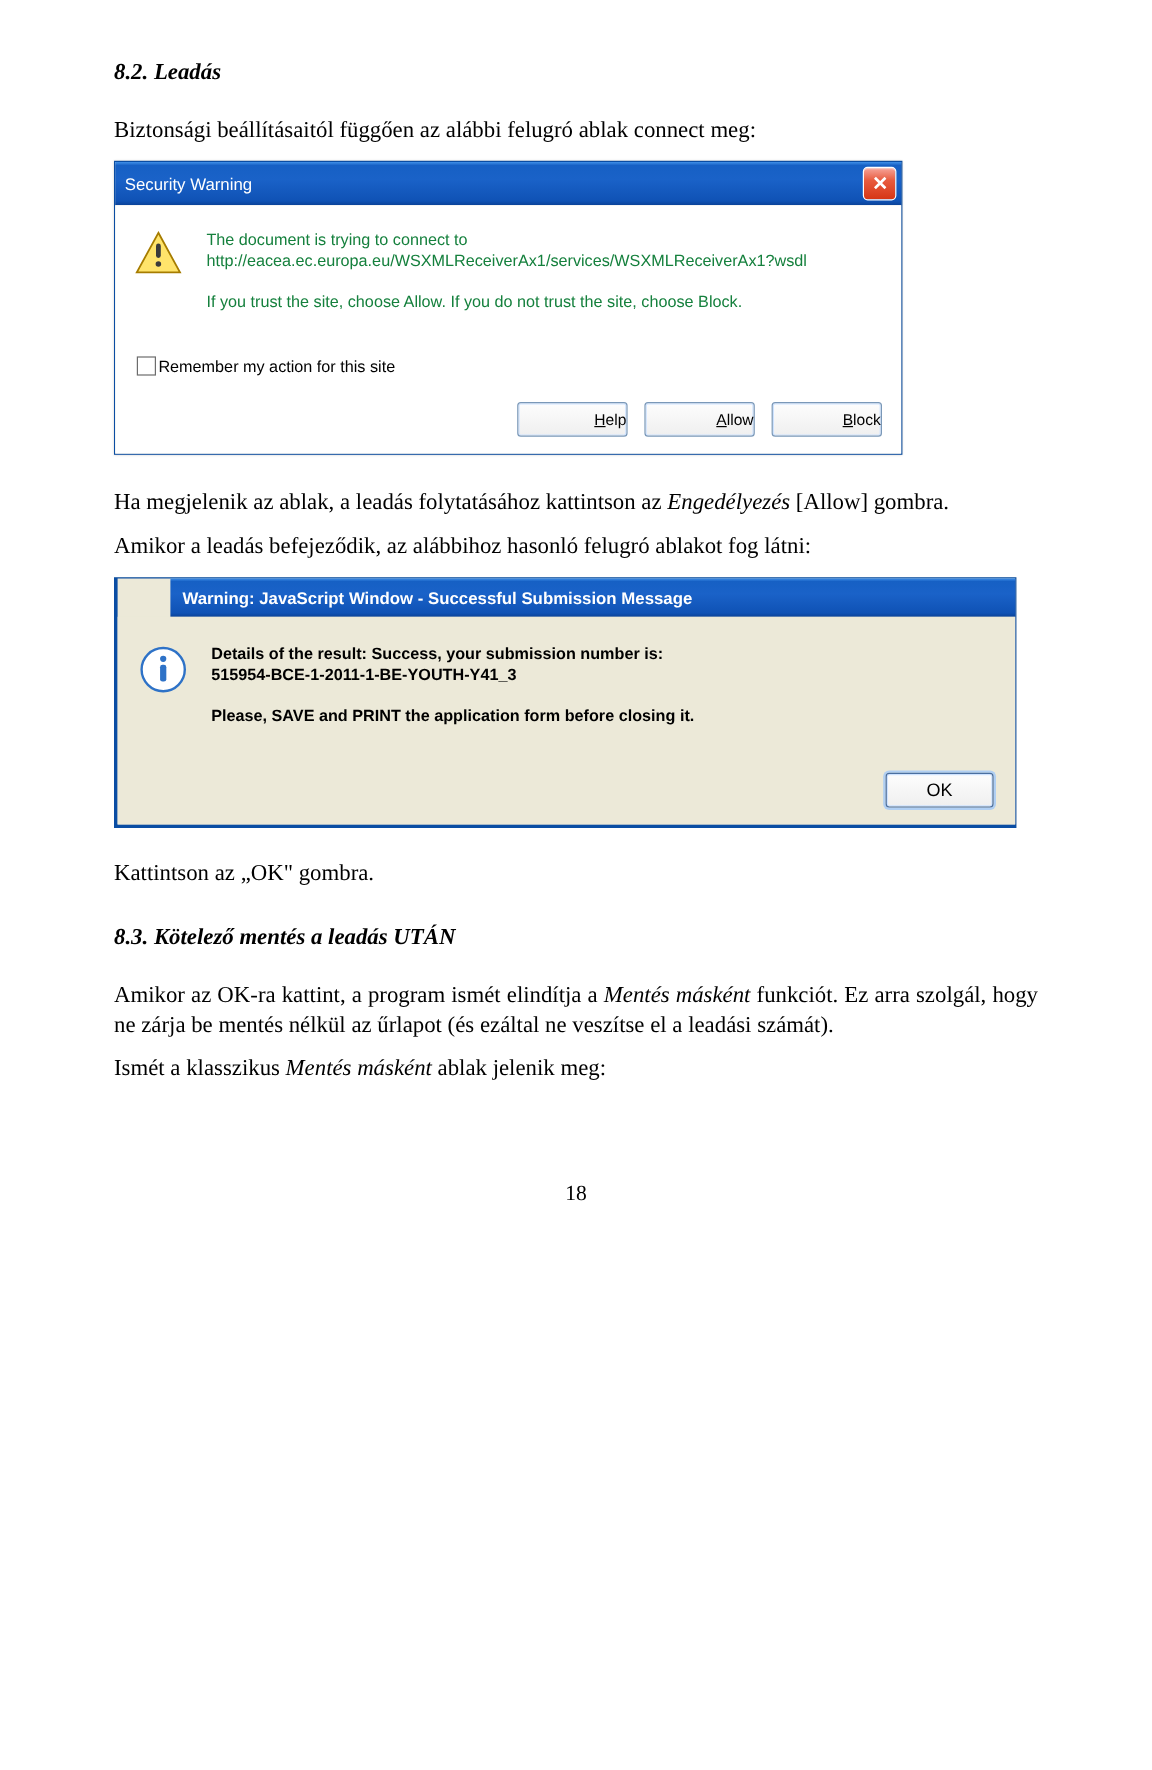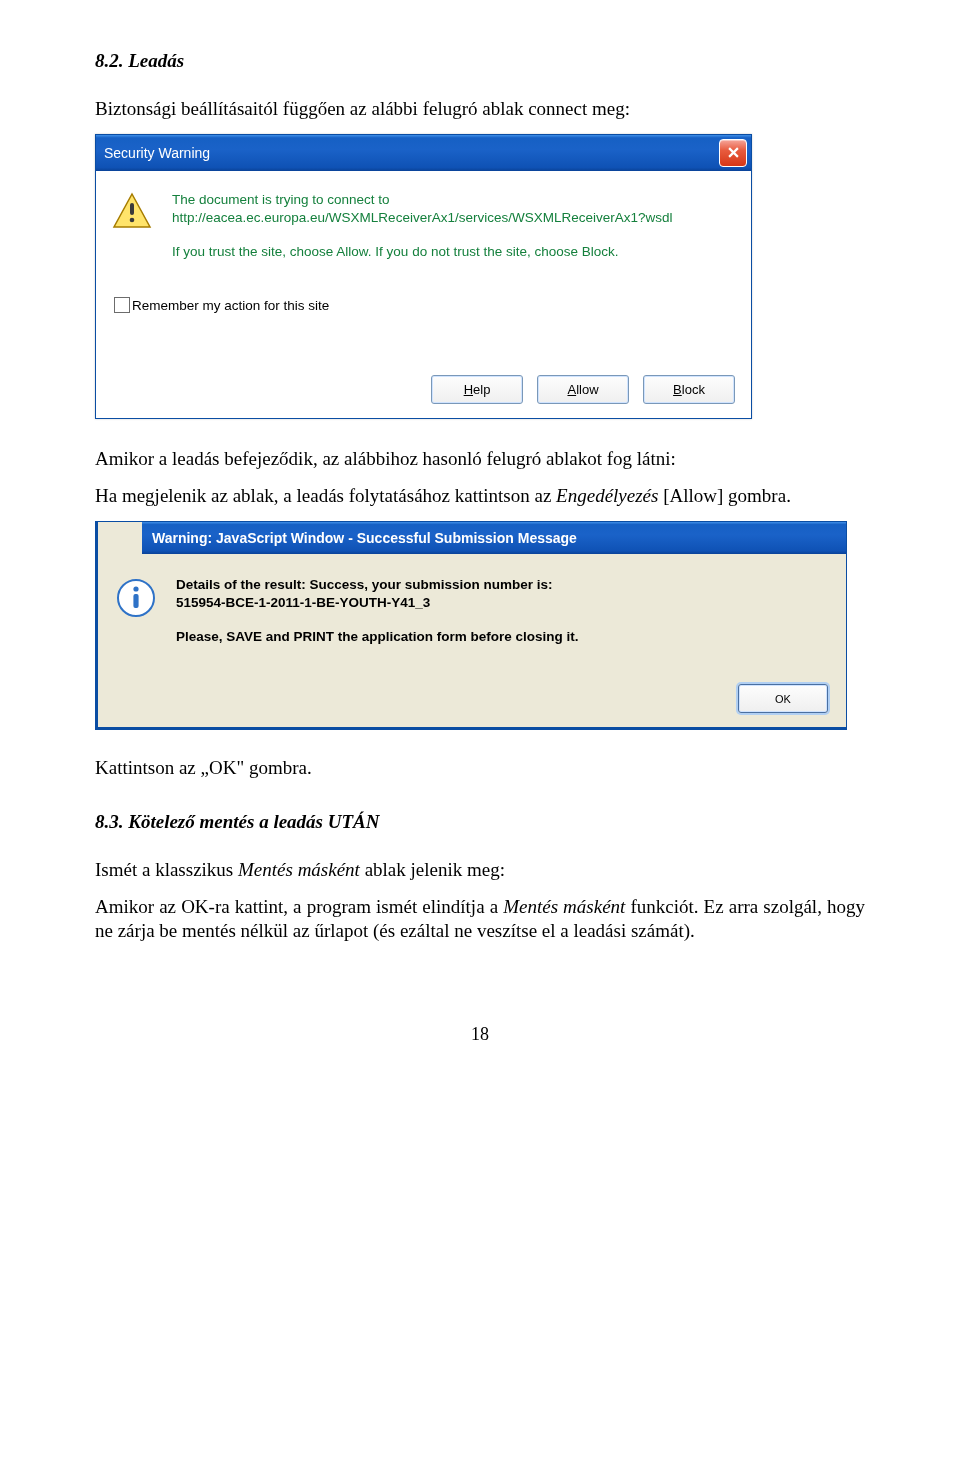--- a/index.html
+++ b/index.html
@@ -74,25 +74,24 @@
   }
 
   .dlg-buttons { display:flex; justify-content:flex-end; gap:14px; padding-top:4px; }
   .xp-btn {
     min-width:90px; height:27px;
     font-family: Tahoma, Arial, sans-serif;
     font-size:13px;
     background: linear-gradient(to bottom,#fdfdfd,#efefef);
     border:1px solid #7a98b8;
     border-radius:3px;
-    display:flex; align-items:center; justify-content:center;
+    display:flex; align-items:center; justify-content:flex-end;
     box-shadow: inset 0 0 0 1px #cfe3ff;
     color:#000;
     text-decoration: none;
-    margin-top: 40px;
   }
   .xp-btn .u { text-decoration: underline; }
 
   
   .win-dialog2 {
     font-family: Tahoma, Arial, sans-serif;
     border: 1px solid #0a4da3;
     border-left: 3px solid #0a4da3;
     border-bottom: 3px solid #0a4da3;
     background: #ece9d8;
@@ -107,21 +106,21 @@
   }
   .dlg2-body { background:#ece9d8; padding:22px 18px 14px 18px; }
   .dlg2-row { display:flex; }
   .info-icon-wrap { width:60px; flex:0 0 60px; padding-top:2px; }
   .info-icon { width:40px; height:40px; }
   .dlg2-text { font-size:13.5px; line-height:1.35;font-weight:bold; }
   .dlg2-text p { margin:0 0 16px 0; }
   .dlg2-buttons { display:flex; justify-content:flex-end; padding-top:22px; }
   .xp-btn-default {
     min-width:88px; height:27px;
-    font-family: Tahoma, Arial, sans-serif; font-size:11px;
+    font-family: Tahoma, Arial, sans-serif; font-size:15px;
     background: linear-gradient(to bottom,#fdfdfd,#efefef);
     border:1px solid #4a6fa0;
     border-radius:3px;
     display:flex; align-items:center; justify-content:center;
     box-shadow: 0 0 0 2px #b0cff3, inset 0 0 0 1px #cfe3ff;
     color:#000;
   }
 
   .pagenum {
     text-align:center;
@@ -181,24 +180,24 @@
         <div class="xp-btn">
           <span><span class="u">A</span><span>llow</span></span>
         </div>
         <div class="xp-btn">
           <span><span class="u">B</span><span>lock</span></span>
         </div>
       </div>
     </div>
   </div>
 
-  <div class="para">Amikor a leadás befejeződik, az alábbihoz hasonló felugró ablakot fog látni:</div>
   <div class="para">
     <span>Ha megjelenik az ablak, a leadás folytatásához kattintson az </span><span class="italic-word">Engedélyezés</span><span> [Allow] gombra.</span>
   </div>
+  <div class="para">Amikor a leadás befejeződik, az alábbihoz hasonló felugró ablakot fog látni:</div>
 
   <div class="win-dialog2">
     <div class="titlebar2">
       <span>Warning: JavaScript Window - Successful Submission Message</span>
     </div>
     <div class="dlg2-body">
       <div class="dlg2-row">
         <div class="info-icon-wrap">
           <span>
             <svg class="info-icon" viewBox="0 0 40 40">
@@ -221,23 +220,23 @@
           <span>OK</span>
         </div>
       </div>
     </div>
   </div>
 
   <div class="para">Kattintson az „OK" gombra.</div>
 
   <div class="heading" style="margin-top:30px;">8.3. Kötelező mentés a leadás UTÁN</div>
 
+  <div class="para justify">
+    <span>Amikor az OK-ra kattint, a program ismét elindítja a </span><span class="italic-word">Mentés másként</span><span> funkciót. Ez arra szolgál, hogy ne zárja be mentés nélkül az űrlapot (és ezáltal ne veszítse el a leadási számát).</span>
+  </div>
+
   <div class="para">
     <span>Ismét a klasszikus </span><span class="italic-word">Mentés másként</span><span> ablak jelenik meg:</span>
   </div>
 
-  <div class="para justify">
-    <span>Amikor az OK-ra kattint, a program ismét elindítja a </span><span class="italic-word">Mentés másként</span><span> funkciót. Ez arra szolgál, hogy ne zárja be mentés nélkül az űrlapot (és ezáltal ne veszítse el a leadási számát).</span>
-  </div>
-
   <div class="pagenum">18</div>
 
 </div>
 
 </body></html>

